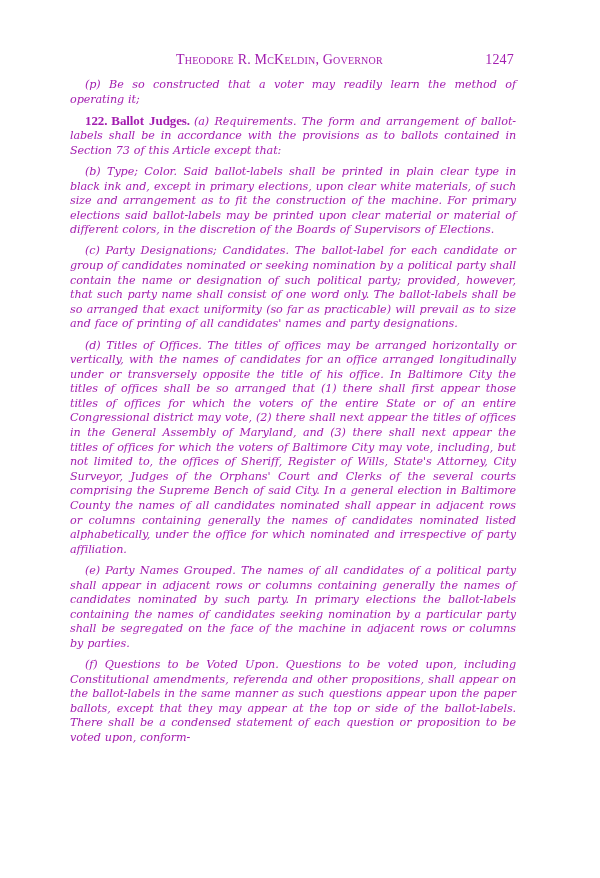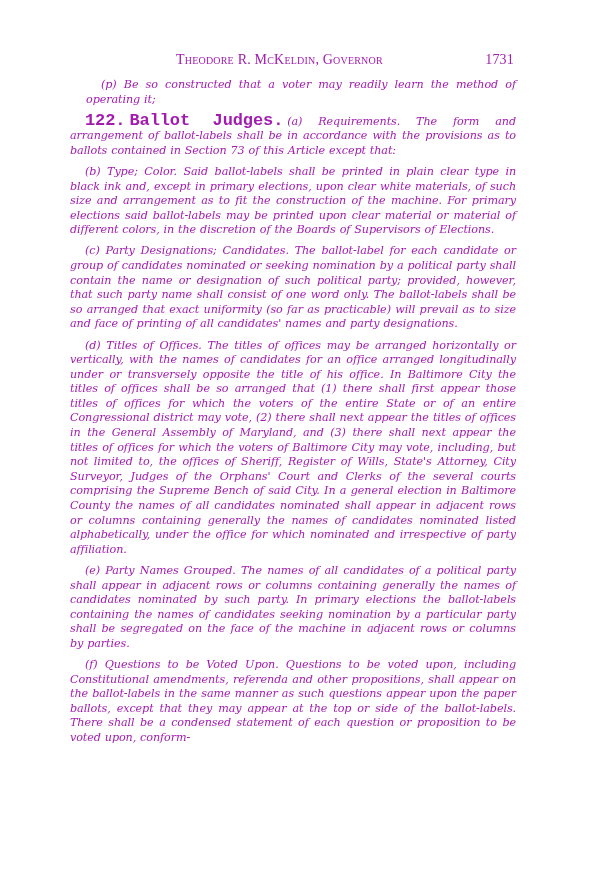--- a/index.html
+++ b/index.html
@@ -25,35 +25,35 @@
     font-family: "DejaVu Serif", serif;
     font-style: italic;
     font-size: 11.2px;
     line-height: 14.6px;
     text-align: justify;
     text-indent: 15px;
     margin: 0 0 6.5px 0;
     letter-spacing: -0.1px;
     word-spacing: 0.5px;
   }
-  .para:first-of-type { margin-top: 6px; margin-left: 16px; }
+  .para:first-of-type { margin-top: 6px; }
   .section-num, .section-title {
     font-style: normal; font-weight: bold;
-    font-family: Liberation Mono, monospace;
-    font-size: 17px;
+    font-family: Liberation Serif, serif;
+    font-size: 13px;
   }
   .gap { display: inline-block; width: 4px; }
 </style>
 </head>
 <body>
 
 <div class="page">
   <div class="running-head">
     <span class="title">Theodore R. McKeldin, Governor</span>
-    <span class="pageno">1731</span>
+    <span class="pageno">1247</span>
   </div>
 
   <p class="para">(p) Be so constructed that a voter may readily learn the method of operating it;</p>
   <p class="para"><span class="section-num">122.</span><span class="gap"></span><span class="section-title">Ballot Judges.</span><span class="gap"></span><span>(a) Requirements. The form and arrangement of ballot-labels shall be in accordance with the provisions as to ballots contained in Section 73 of this Article except that:</span></p>
   <p class="para">(b) Type; Color. Said ballot-labels shall be printed in plain clear type in black ink and, except in primary elections, upon clear white materials, of such size and arrangement as to fit the construction of the machine. For primary elections said ballot-labels may be printed upon clear material or material of different colors, in the discretion of the Boards of Supervisors of Elections.</p>
   <p class="para">(c) Party Designations; Candidates. The ballot-label for each candidate or group of candidates nominated or seeking nomination by a political party shall contain the name or designation of such political party; provided, however, that such party name shall consist of one word only. The ballot-labels shall be so arranged that exact uniformity (so far as practicable) will prevail as to size and face of printing of all candidates' names and party designations.</p>
   <p class="para">(d) Titles of Offices. The titles of offices may be arranged horizontally or vertically, with the names of candidates for an office arranged longitudinally under or transversely opposite the title of his office. In Baltimore City the titles of offices shall be so arranged that (1) there shall first appear those titles of offices for which the voters of the entire State or of an entire Congressional district may vote, (2) there shall next appear the titles of offices in the General Assembly of Maryland, and (3) there shall next appear the titles of offices for which the voters of Baltimore City may vote, including, but not limited to, the offices of Sheriff, Register of Wills, State's Attorney, City Surveyor, Judges of the Orphans' Court and Clerks of the several courts comprising the Supreme Bench of said City. In a general election in Baltimore County the names of all candidates nominated shall appear in adjacent rows or columns containing generally the names of candidates nominated listed alphabetically, under the office for which nominated and irrespective of party affiliation.</p>
   <p class="para">(e) Party Names Grouped. The names of all candidates of a political party shall appear in adjacent rows or columns containing generally the names of candidates nominated by such party. In primary elections the ballot-labels containing the names of candidates seeking nomination by a particular party shall be segregated on the face of the machine in adjacent rows or columns by parties.</p>
   <p class="para">(f) Questions to be Voted Upon. Questions to be voted upon, including Constitutional amendments, referenda and other propositions, shall appear on the ballot-labels in the same manner as such questions appear upon the paper ballots, except that they may appear at the top or side of the ballot-labels. There shall be a condensed statement of each question or proposition to be voted upon, conform-</p>
 </div>

